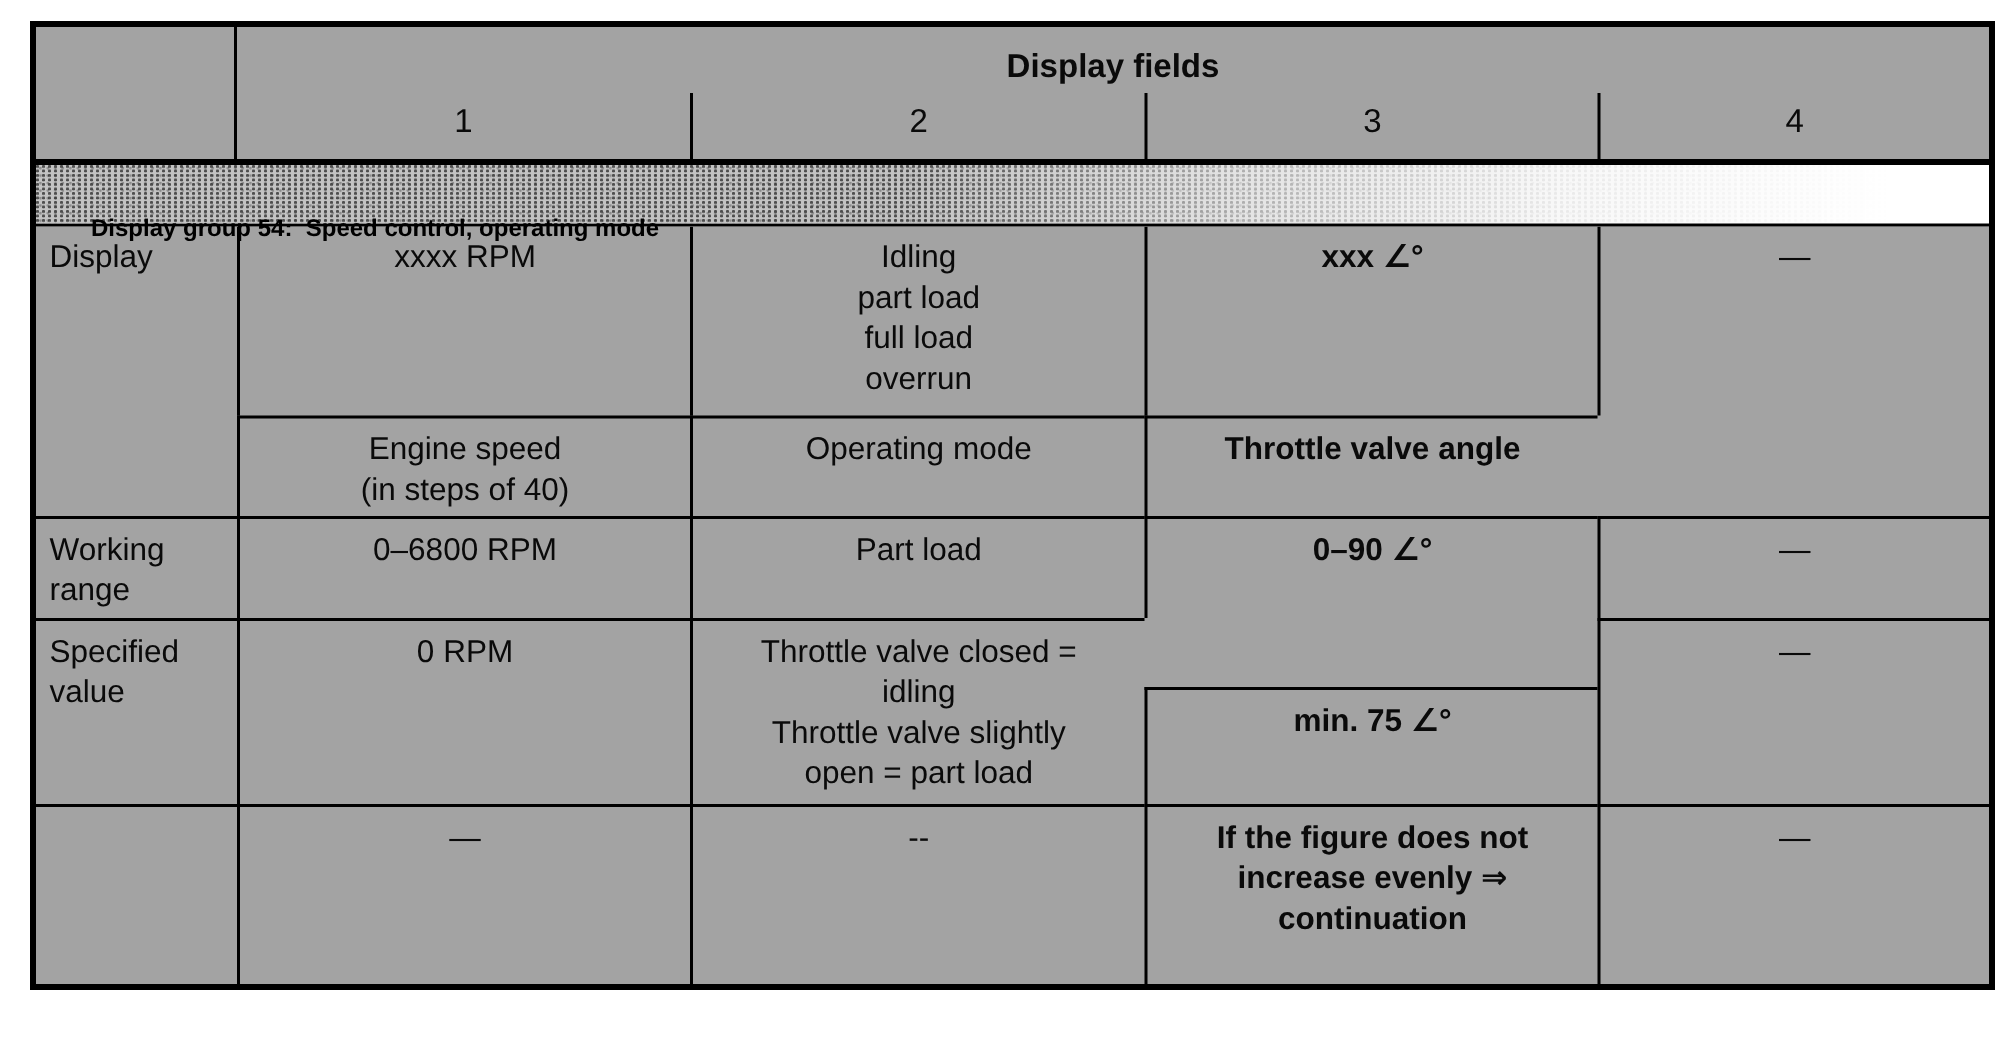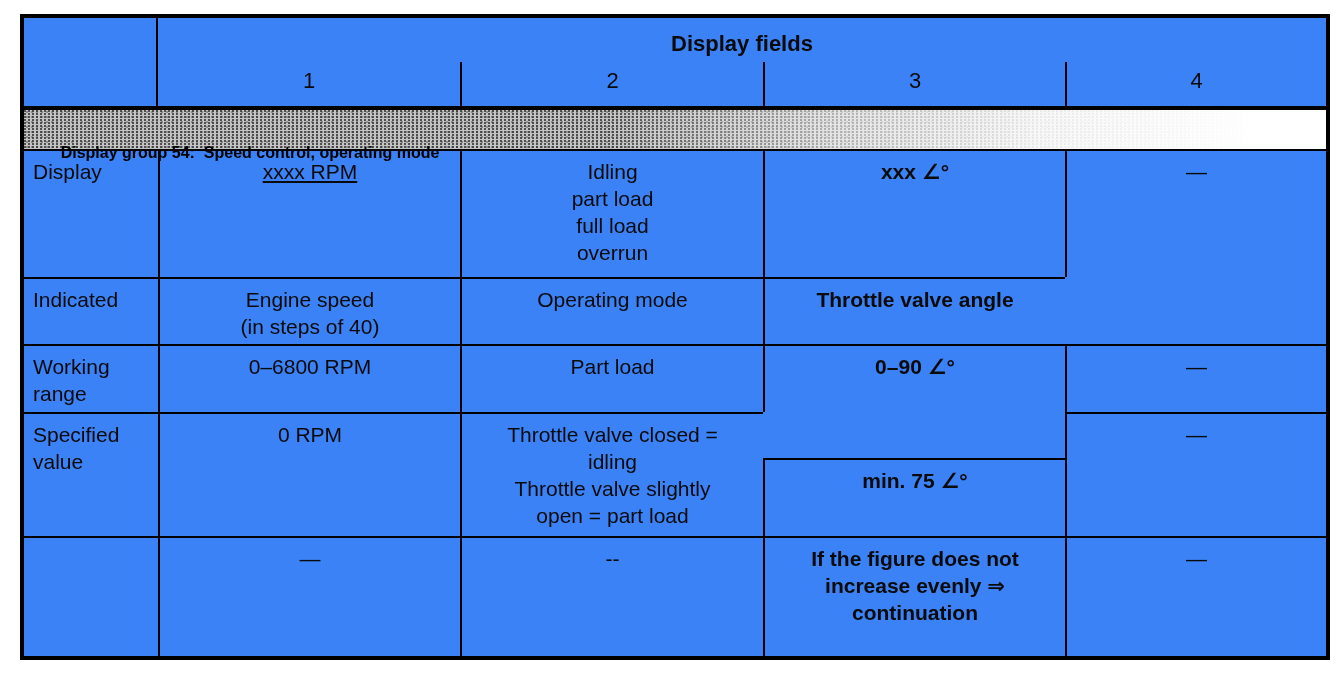--- a/index.html
+++ b/index.html
@@ -20,21 +20,21 @@
     position: absolute;
     left: 20px;
     top: 14px;
     width: 1310px;
     height: 646px;
     box-sizing: border-box;
     border: 4px solid #000;
     display: grid;
     grid-template-columns: 134px 302px 303px 302px 1fr;
     grid-template-rows: 44px 44px 45px 126px 67px 68px 124px 1fr;
-    background: #3b82f6;
+    background: #a3a3a3;
   }
   .cell {
     box-sizing: border-box;
     padding: 7px 8px 4px;
     text-align: center;
     font-size: 21px;
     line-height: 27px;
     white-space: pre-line;
     overflow: hidden;
   }
@@ -108,28 +108,27 @@
     <div class="cell title">Display fields</div>
     <div class="cell colnum cn1">1</div>
     <div class="cell colnum cn2 bl">2</div>
     <div class="cell colnum cn3 bl">3</div>
     <div class="cell colnum cn4 bl">4</div>
     <div class="banner">
       <span class="txt">Display group 54:  Speed control, operating mode</span>
     </div>
 
   <div class="cell label" style="grid-area: 4 / 1;">Display</div>
-      <div class="cell bl" style="grid-area: 4 / 2; text-decoration: underline;">xxxx RPM</div>
+      <div class="cell bl" style="grid-area: 4 / 2;">xxxx RPM</div>
       <div class="cell bl" style="grid-area: 4 / 3;">Idling
 part load
 full load
 overrun</div>
       <div class="cell bl b" style="grid-area: 4 / 4;">xxx ∠°</div>
       <div class="cell bl" style="grid-area: 4 / 5;">—</div>
-      <div class="cell label bt" style="grid-area: 5 / 1;">Indicated</div>
       <div class="cell bl bt" style="grid-area: 5 / 2;">Engine speed
 (in steps of 40)</div>
       <div class="cell bl bt" style="grid-area: 5 / 3;">Operating mode</div>
       <div class="cell bl bt b" style="grid-area: 5 / 4;">Throttle valve angle</div>
       <div class="cell label bt" style="grid-area: 6 / 1;">Working
 range</div>
       <div class="cell bl bt" style="grid-area: 6 / 2;">0–6800 RPM</div>
       <div class="cell bl bt" style="grid-area: 6 / 3;">Part load</div>
       <div class="cell bl bt b" style="grid-area: 6 / 4;">0–90 ∠°</div>
       <div class="cell bl bt" style="grid-area: 6 / 5;">—</div>

